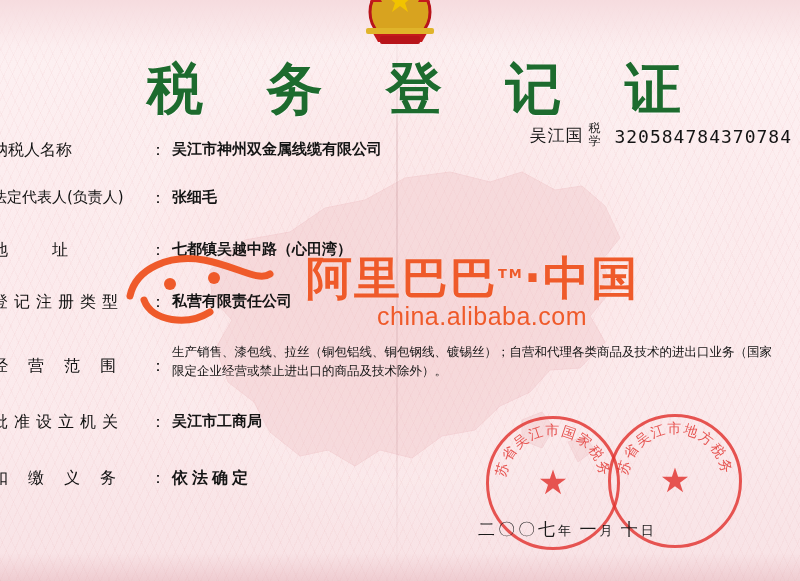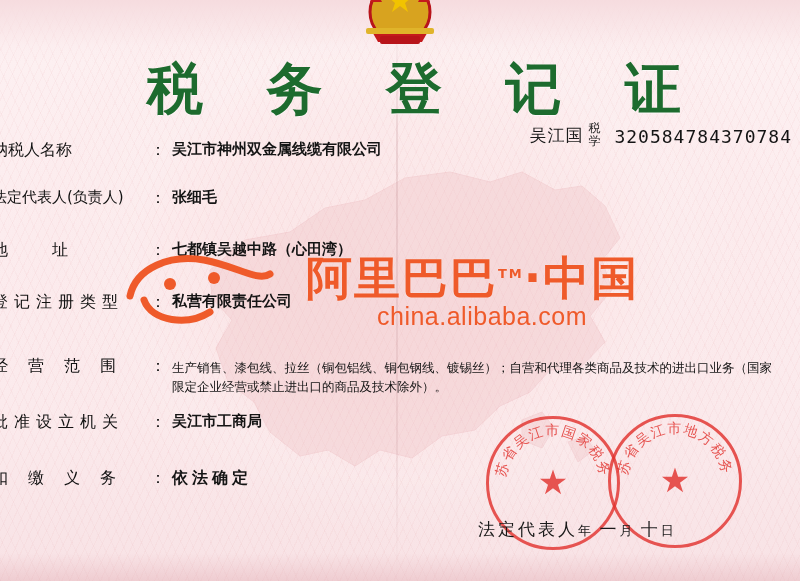--- a/index.html
+++ b/index.html
@@ -68,21 +68,21 @@
     font-size:16px;color:#111;
     font-family:"DejaVu Sans","Liberation Sans",sans-serif;
     letter-spacing:0px;
   }
   .colon{position:absolute;left:150px;font-size:16px;color:#111;}
   .val{
     position:absolute;left:172px;right:20px;
     font-size:15px;color:#141414;font-weight:bold;
     font-family:"DejaVu Sans","Liberation Sans",sans-serif;
   }
-  .val.small{font-weight:normal;font-size:12.5px;line-height:1.55;margin-top:16px;}
+  .val.small{font-weight:normal;font-size:12.5px;line-height:1.55;}
   
   .wm{
     position:absolute;left:118px;top:238px;width:570px;height:96px;
     pointer-events:none;
   }
   .wm-text{
     position:absolute;left:188px;top:10px;
     font-size:46px;font-weight:bold;color:#ef5a2a;
     font-family:"DejaVu Sans","Liberation Sans",sans-serif;
     letter-spacing:2px;text-shadow:0 0 2px rgba(255,255,255,.35);
@@ -246,19 +246,19 @@
           <path id="arcDi" d="M 16,64 A 48,48 0 1 1 112,64"></path>
         </defs>
       <text font-size="14" fill="#e2332f" font-family="DejaVu Sans, Liberation Sans, sans-serif" letter-spacing="1.5">
         <textPath href="#arcDi" startOffset="50%" text-anchor="middle">江苏省吴江市地方税务局</textPath>
       </text>
     </svg>
     <div class="star">★</div>
   </div>
 
   <div class="date">
-    <span>法定代表人</span><span class="s">年</span>
+    <span>二〇〇七</span><span class="s">年</span>
     <span>一</span><span class="s">月</span>
     <span>十</span><span class="s">日</span>
   </div>
 
   <div class="bottom-shadow"></div>
 </div>
 
 </body></html>

